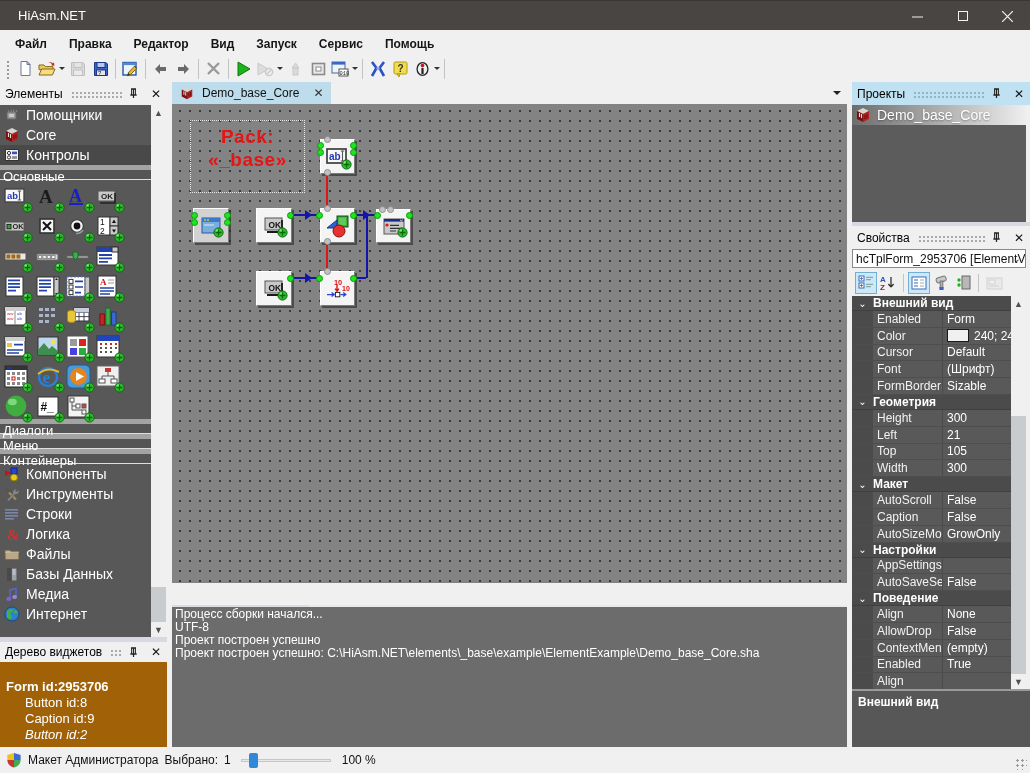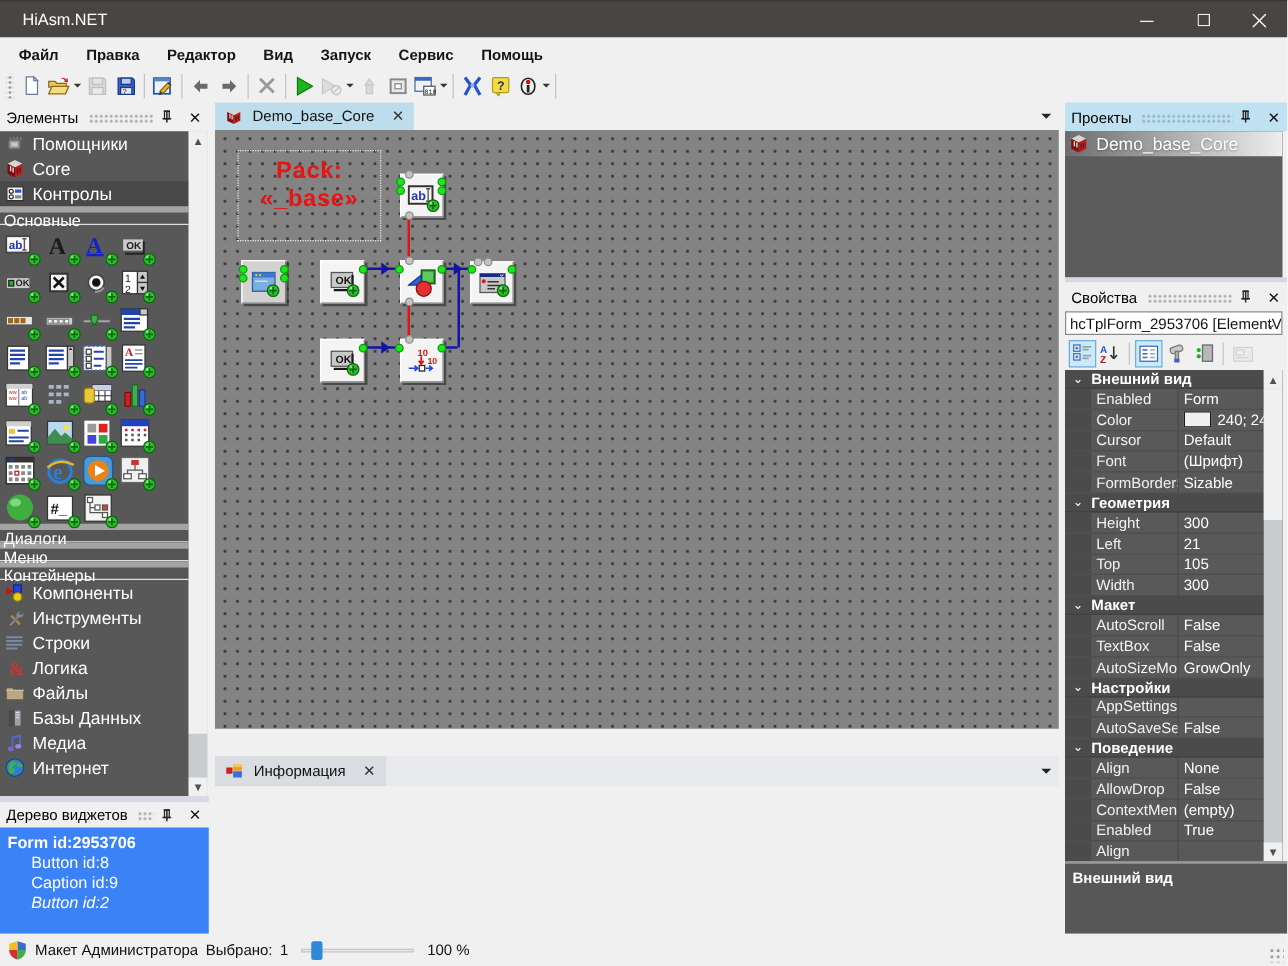--- a/index.html
+++ b/index.html
@@ -782,21 +782,21 @@
     <span class="ph-title">Дерево виджетов</span>
     <span class="ph-dots"></span>
     <span class="ph-pin">
         <svg width="9" height="11" viewBox="0 0 9 11">
           <path d="M2 1 h5 M4.5 1 v6 M1 7 h7 M4.5 7 v3" stroke="#222" stroke-width="1.2" fill="none"></path>
           <rect x="2.6" y="1" width="3.8" height="6" fill="none" stroke="#222" stroke-width="1"></rect>
         </svg>
       </span>
     <span class="ph-x">✕</span>
   </div>
-  <div class="abs darkpanel" style="left:0;top:662px;width:167px;height:85px;background:#3b82f6;padding-top:3px;box-sizing:border-box;" id="widget-tree">
+  <div class="abs darkpanel" style="left:0;top:662px;width:167px;height:85px;background:#a16207;padding-top:16px;box-sizing:border-box;" id="widget-tree">
       <div class="treew-row" style="padding-left:6px;font-weight:bold;">Form id:2953706</div>
       <div class="treew-row" style="padding-left:25px;">Button id:8</div>
       <div class="treew-row" style="padding-left:25px;">Caption id:9</div>
       <div class="treew-row" style="padding-left:25px;font-style:italic;">Button id:2</div>
     </div>
 
   <div class="abs tabstrip" style="left:172px;top:82px;width:675px;height:22px;">
     <div class="tab active-blue" style="height:22px;">
       <span class="tab-ic" id="tabicon">
           <svg width="14" height="14" viewBox="0 0 16 16">
@@ -955,20 +955,26 @@
             <rect x="6.5" y="1.5" width="7" height="5" fill="#e8a020"></rect>
             <rect x="6.5" y="7" width="7" height="5" fill="#3a70d8"></rect>
             <rect x="6.5" y="1.5" width="7" height="2.2" fill="#f0c860"></rect>
           </svg>
         </span>
       <span>Информация</span>
       <span class="tab-x">✕</span>
     </div>
     <span class="strip-caret"></span>
   </div>
+  <div class="abs infolog" style="left:172px;top:607px;width:675px;height:140px;" id="buildlog">
+      <div>Процесс сборки начался...</div>
+      <div>UTF-8</div>
+      <div>Проект построен успешно</div>
+      <div>Проект построен успешно: C:\HiAsm.NET\elements\_base\example\ElementExample\Demo_base_Core.sha</div>
+    </div>
 
   <div class="abs panel-header blue" style="left:852px;top:82px;width:178px;height:23px;">
     <span class="ph-title">Проекты</span>
     <span class="ph-dots"></span>
     <span class="ph-pin">
         <svg width="9" height="11" viewBox="0 0 9 11">
           <path d="M2 1 h5 M4.5 1 v6 M1 7 h7 M4.5 7 v3" stroke="#222" stroke-width="1.2" fill="none"></path>
           <rect x="2.6" y="1" width="3.8" height="6" fill="none" stroke="#222" stroke-width="1"></rect>
         </svg>
       </span>
@@ -1133,21 +1139,21 @@
     <span class="chev">⌄</span>
     <span>Макет</span>
         </div>
         <div class="pg-row">
       <span class="pg-indent"></span>
       <span class="pg-name">AutoScroll</span>
       <span class="pg-val">False</span>
         </div>
         <div class="pg-row">
       <span class="pg-indent"></span>
-      <span class="pg-name">TextBox</span>
+      <span class="pg-name">Caption</span>
       <span class="pg-val">False</span>
         </div>
         <div class="pg-row">
       <span class="pg-indent"></span>
       <span class="pg-name">AutoSizeMo</span>
       <span class="pg-val">GrowOnly</span>
         </div>
         <div class="pg-section">
     <span class="chev">⌄</span>
     <span>Настройки</span>

